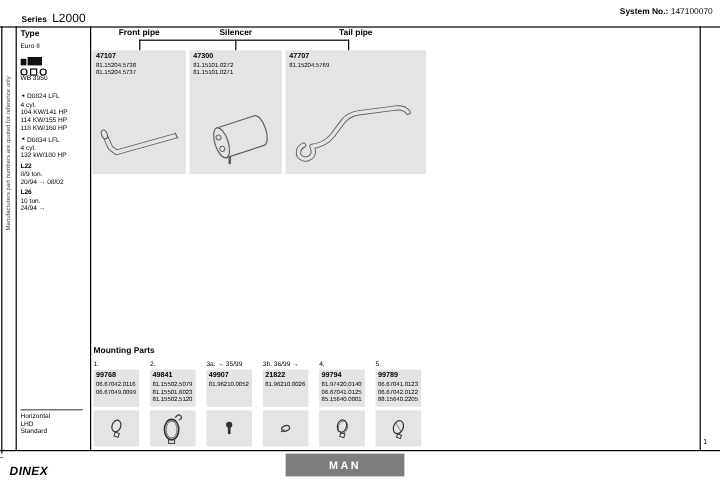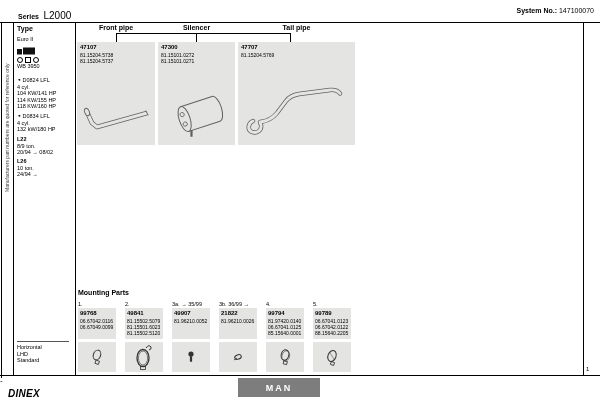--- a/index.html
+++ b/index.html
@@ -267,17 +267,17 @@
     </span>
   </div>
 
   <div class="abs" style="left:0px;top:376px;font-size:8px;">-</div>
   <div class="abs" style="left:586px;top:366px;font-size:6px;">1</div>
 
   <div class="abs" style="left:8px;top:383px;">
     <span class="dinex">DINEX</span>
   </div>
 
-  <div class="abs manbox" style="left:238px;top:378px;width:82px;height:19px;background:#7d7d7d;">
+  <div class="abs manbox" style="left:238px;top:378px;width:99px;height:19px;background:#7d7d7d;">
     <span>MAN</span>
   </div>
 
 </div>
 
 </body></html>

